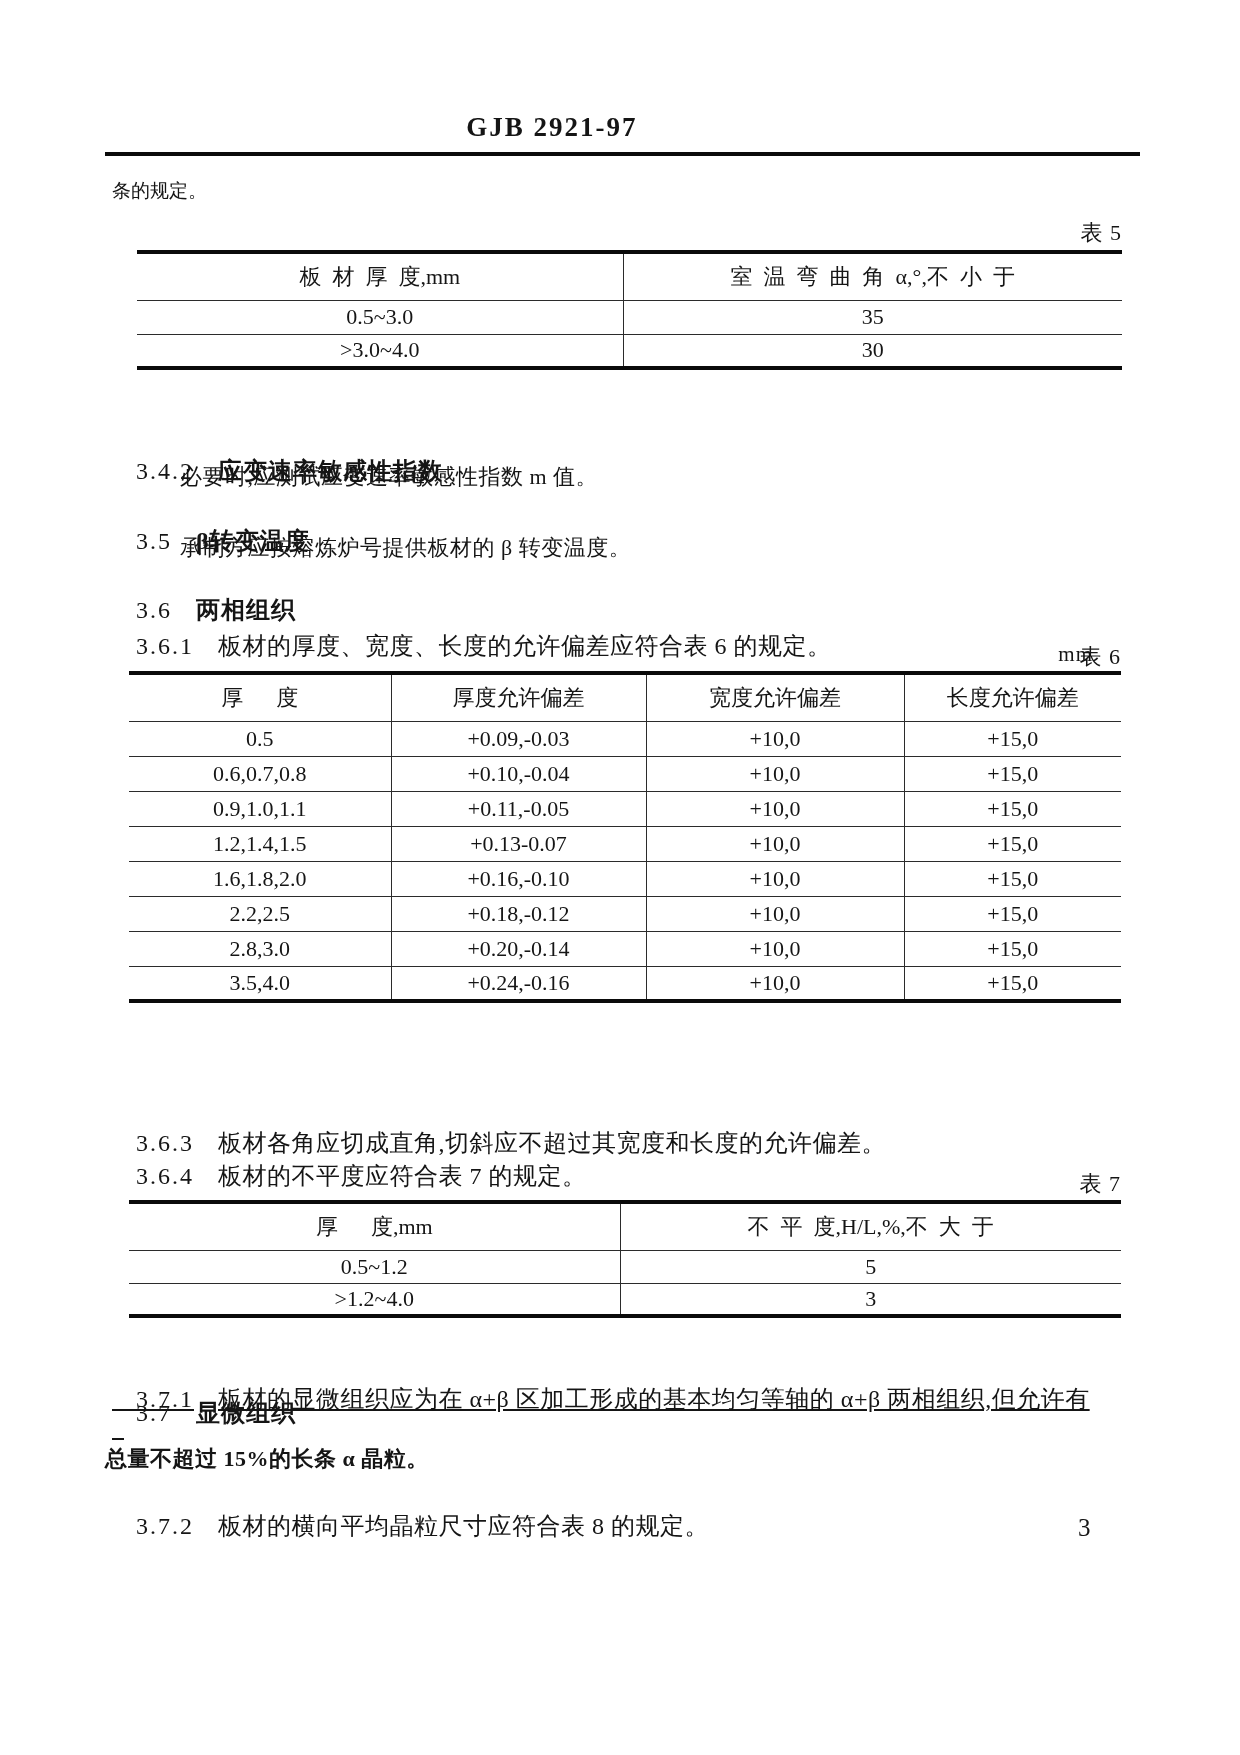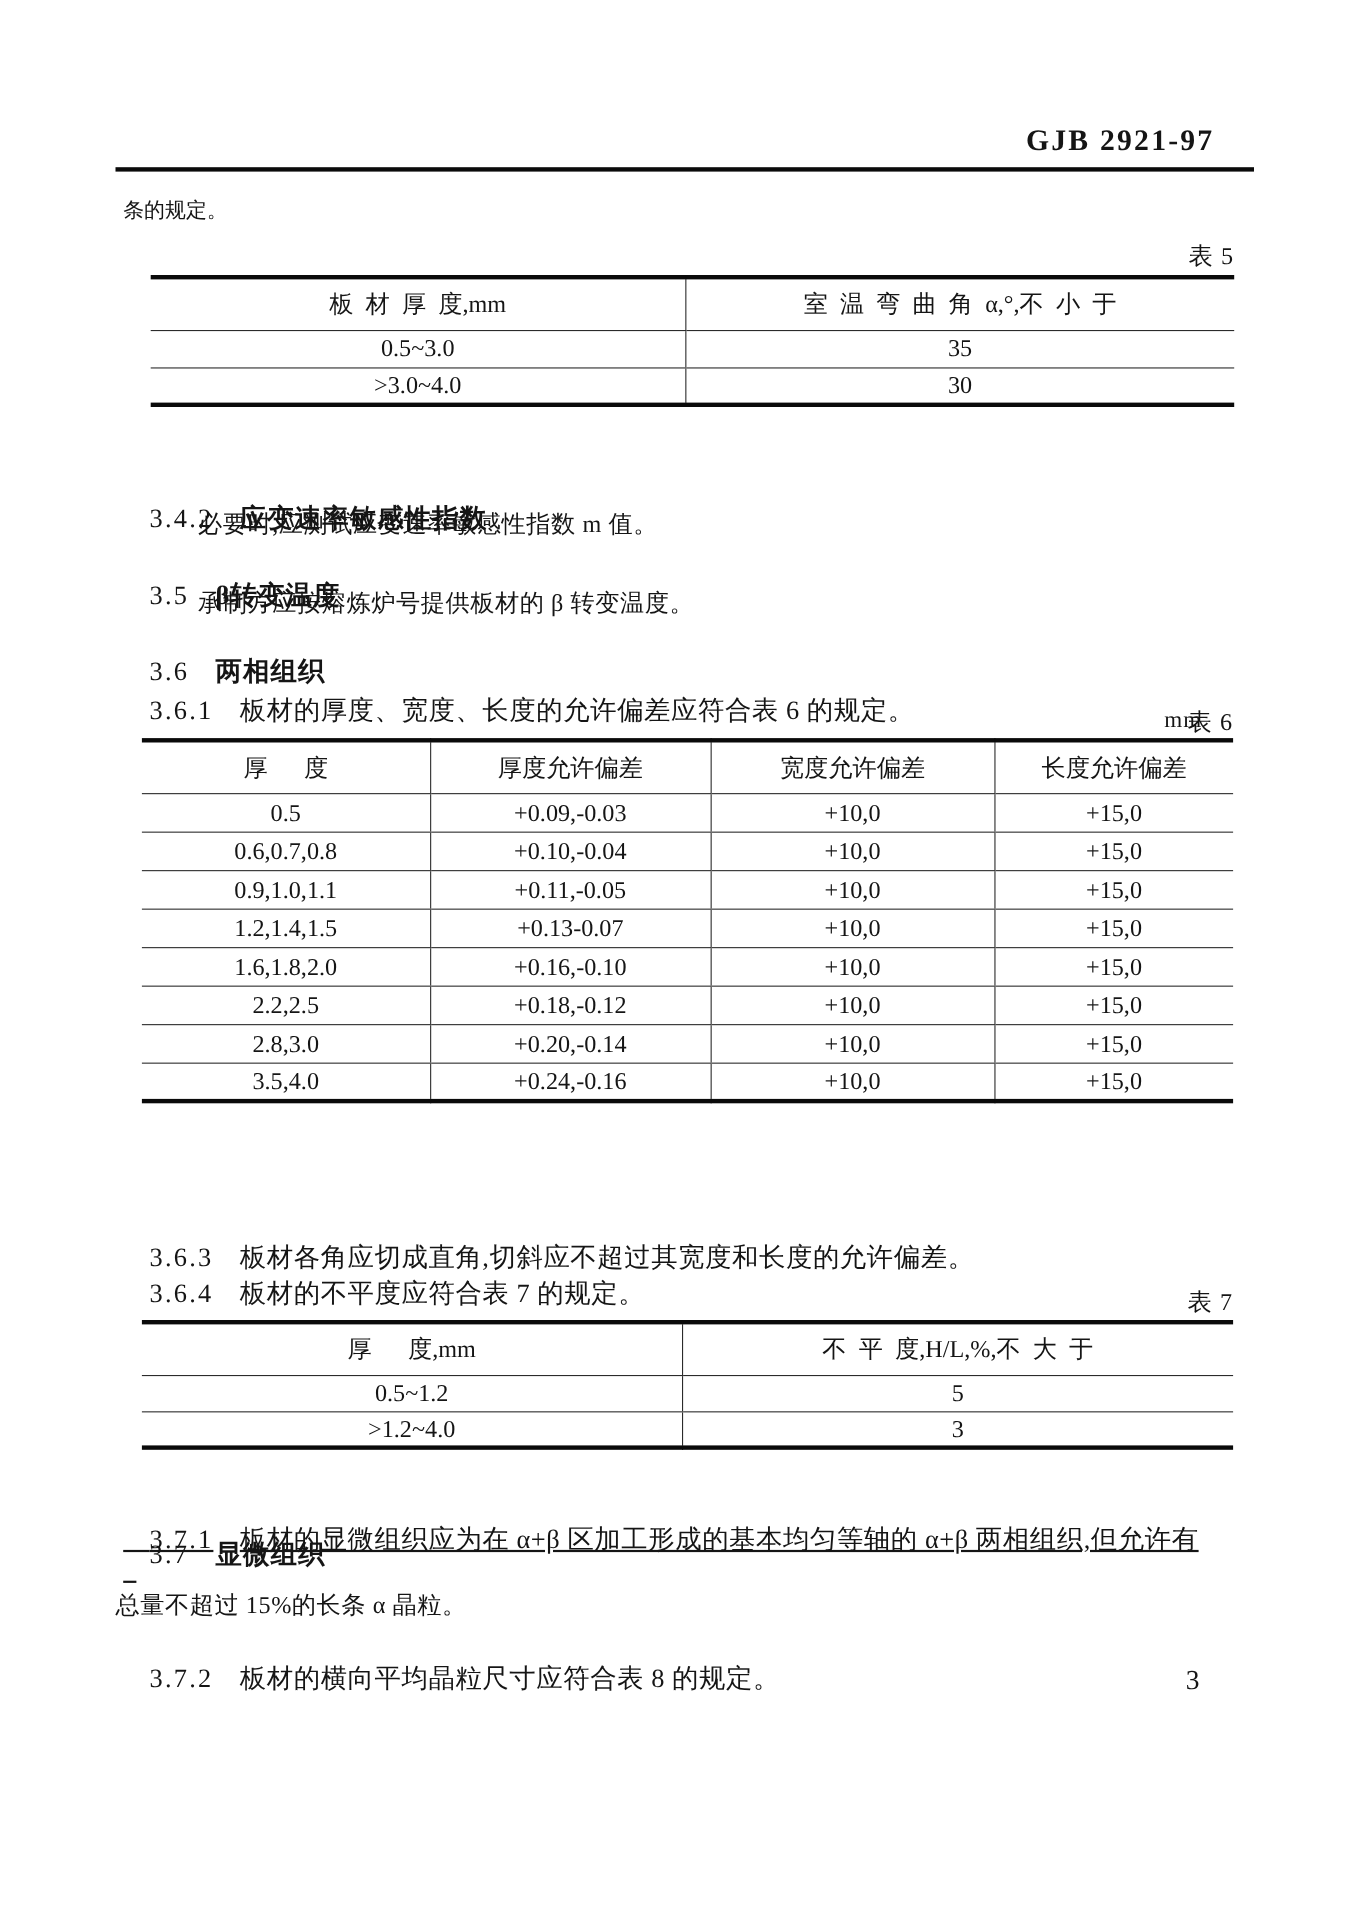--- a/index.html
+++ b/index.html
@@ -9,21 +9,21 @@
     height: 1755px;
     background: #ffffff;
     font-family: "Liberation Serif", "DejaVu Serif", serif;
     color: #151515;
     overflow: hidden;
   }
   .abs { position: absolute; }
 
   .doc-number {
     left: 0; top: 112px; width: 1104px;
-    text-align: right;
+    text-align: center;
     font-size: 27px; font-weight: bold;
     letter-spacing: 2px;
   }
   .top-rule {
     left: 105px; top: 152px; width: 1035px; height: 4px;
     background: #0a0a0a;
   }
   .intro {
     left: 112px; top: 178px;
     font-size: 19px;
@@ -243,20 +243,20 @@
         </tr>
       </tbody>
   </table>
 
   <div class="abs para" style="top:1370px;">
     <span class="sec-num">3.7</span><span class="sec-title">显微组织</span>
   </div>
   <div class="abs para" style="top:1356px;text-decoration:underline;">
     <span class="sec-num">3.7.1</span><span class="sec-body">板材的显微组织应为在 α+β 区加工形成的基本均匀等轴的 α+β 两相组织,但允许有</span>
   </div>
-  <div class="abs wrap-line" style="top:1444px;">总量不超过 15%的长条 α 晶粒。</div>
+  <div class="abs wrap-line" style="top:1444px;font-weight:bold;">总量不超过 15%的长条 α 晶粒。</div>
   <div class="abs para" style="top:1483px;">
     <span class="sec-num">3.7.2</span><span class="sec-body">板材的横向平均晶粒尺寸应符合表 8 的规定。</span>
   </div>
 
   <div class="abs page-number">3</div>
 
 </div>
 
 </body></html>

